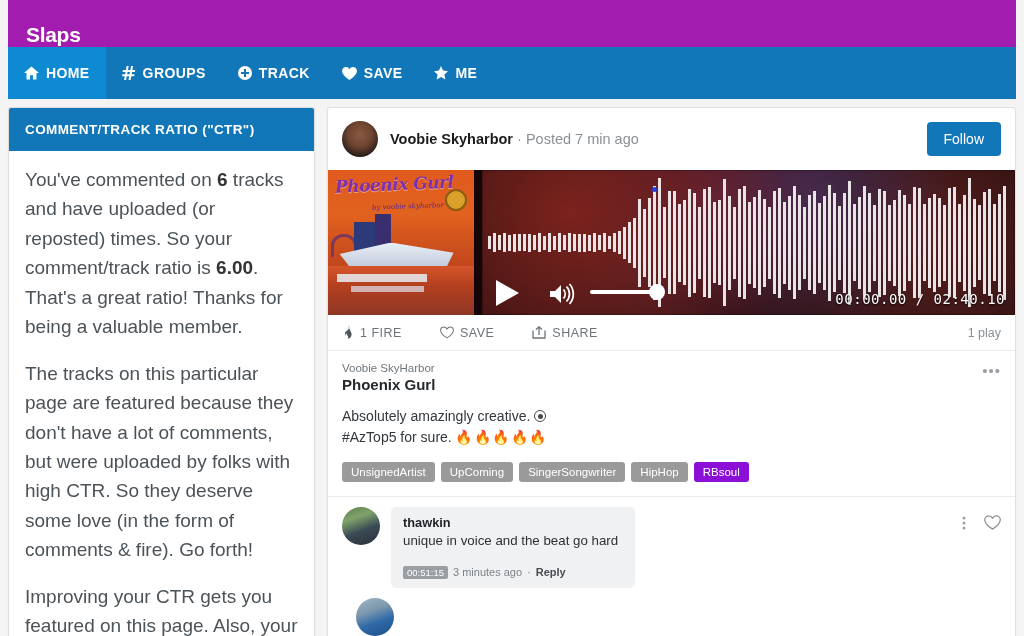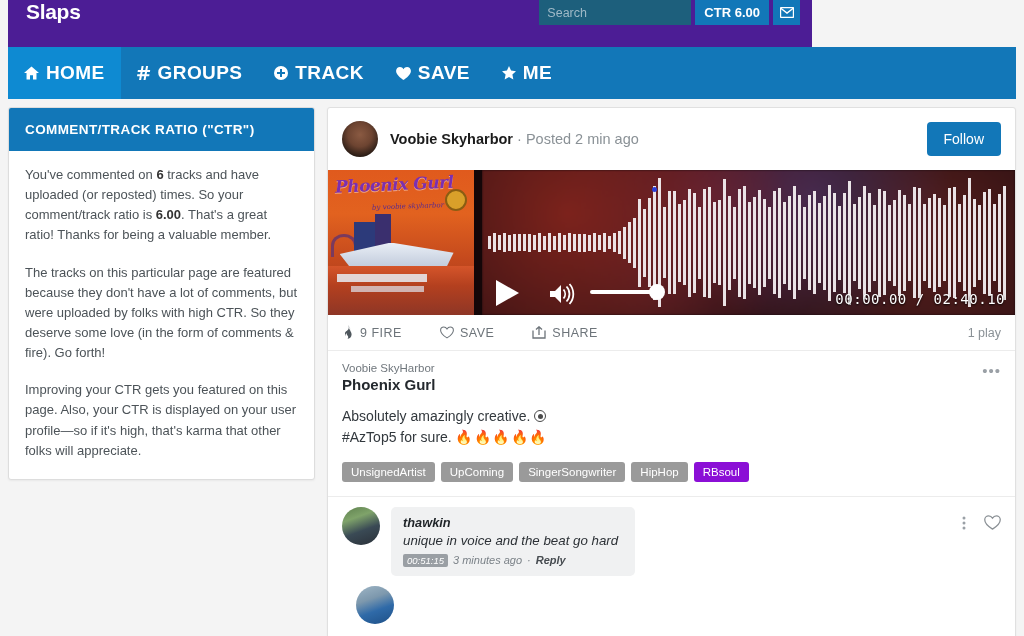--- a/index.html
+++ b/index.html
@@ -7,23 +7,23 @@
     margin: 0; padding: 0;
     width: 1024px; height: 636px;
     background: #f2f2f2;
     font-family: "Liberation Sans", sans-serif;
     overflow: hidden;
   }
   .page { width: 1024px; height: 636px; position: relative; background:#f4f4f4; }
 
   
   .topbar {
-    position:absolute; left:8px; top:0; width:804px; height:47px;
-    background:#4c1d95;
-    display:flex; align-items:flex-start;
+    position:absolute; left:8px; top:0; width:1008px; height:47px;
+    background:#a21caf;
+    display:flex; align-items:flex-end;
   }
   .brand {
     color:#fff; font-size:21px; font-weight:bold; letter-spacing:-0.3px;
     margin-left:18px;
   }
   .top-right { margin-left:auto; display:flex; align-items:center; padding-right:12px; gap:4px;}
   .search-box {
     width:152px; height:25px; background:#1d5f7c; border:0;
     color:#b9cdd8; font-size:12.5px; padding:0 8px;
     font-family:"Liberation Sans", sans-serif;
@@ -40,21 +40,21 @@
   }
   .msg-btn svg { display:block; }
 
   
   .navbar {
     position:absolute; left:8px; top:47px; width:1008px; height:52px;
     background:#1277b8; display:flex; align-items:stretch;
   }
   .nav-item {
     display:flex; align-items:center; gap:7px;
-    padding:0 16px; color:#ffffff; font-size:19px; font-weight:bold;
+    padding:0 16px; color:#ffffff; font-size:14px; font-weight:bold;
     letter-spacing:0.4px; cursor:pointer; text-decoration:none;
   }
   .nav-item.active { background:#0e8ad2; }
   .nav-item svg { display:block; fill:#fff; }
 
   
   .content { position:absolute; left:8px; top:107px; width:1008px; }
 
   
   .sidebar {
@@ -62,21 +62,21 @@
     background:#ffffff; border:1px solid #dddddd; border-radius:3px;
     box-shadow:0 1px 2px rgba(0,0,0,0.05);
     overflow:hidden;
   }
   .sidebar-head {
     background:#1277b8; color:#fff; padding:14px 16px;
     font-size:13.5px; font-weight:bold; letter-spacing:0.4px;
   }
   .sidebar-body { padding:14px 16px 18px 16px; }
   .sidebar-body p {
-    margin:0 0 17px 0; color:#4c5358; font-size:13px; line-height:1.55;
+    margin:0 0 17px 0; color:#4c5358; font-size:19px; line-height:1.55;
   }
   .sidebar-body p:last-child { margin-bottom:0; }
   .sidebar-body b { color:#333; font-weight:bold; }
 
   
   .post {
     position:absolute; left:319px; top:0; width:689px;
     background:#fff; border:1px solid #e0e0e0; border-radius:3px;
     box-shadow:0 1px 2px rgba(0,0,0,0.05); overflow:hidden;
   }
@@ -208,25 +208,25 @@
     background:#9a9a9a; color:#fff; font-size:11.5px; border-radius:3px;
     padding:4px 9px; cursor:pointer;
   }
   .tag.accent { background:#8b0fd6; }
 
   
   .comments { border-top:1px solid #ececec; padding:10px 14px 0 14px; }
   .comment { display:flex; align-items:flex-start; gap:11px; }
   .bubble {
     background:#f0f1f2; border-radius:5px; padding:8px 12px 9px 12px;
-    min-width:244px; max-width:270px;font-style:italic;
+    min-width:244px; max-width:270px;
   }
   .c-user { font-size:12.8px; font-weight:bold; color:#1f2428; }
   .c-text { font-size:13.3px; color:#2c3136; margin-top:2px; line-height:1.35; }
-  .c-meta { margin-top:4px; font-size:11px; color:#7b8288; display:flex; align-items:center; gap:5px; }
+  .c-meta { margin-top:16px; font-size:11px; color:#7b8288; display:flex; align-items:center; gap:5px; }
   .c-stamp { background:#9a9fa4; color:#fff; border-radius:2px; padding:1px 4px; font-size:9.5px; cursor:pointer;}
   .c-reply { color:#474c51; font-weight:bold; cursor:pointer; }
   .c-actions { margin-left:auto; display:flex; align-items:center; gap:18px; padding-top:8px; }
   .c-actions .kebab { color:#9aa0a6; font-size:13px; line-height:1; cursor:pointer; }
   .c-actions svg { display:block; cursor:pointer; }
 
   .composer { display:flex; align-items:center; gap:11px; padding:10px 14px 14px 14px; }
   .composer input {
     flex:1; height:37px; border:1px solid #e2e4e6; border-radius:19px;
     padding:0 16px; font-size:13.5px; color:#2c3136; outline:none;
@@ -239,32 +239,20 @@
   .avB { background:linear-gradient(160deg,#5d7f4d 0%, #7fa36a 30%, #3a4a55 60%, #2a3038 100%); }
   .avC { background:linear-gradient(160deg,#9fb6c6 0%, #7d98ad 35%, #2f6aa8 62%, #1e4f86 100%); }
 </style>
 </head>
 <body>
 
 <div class="page">
 
   <div class="topbar">
     <div class="brand">Slaps</div>
-    <div class="top-right">
-      <input class="search-box" type="text" placeholder="Search" style="">
-      <div class="ctr-btn">CTR 6.00</div>
-      <div class="msg-btn">
-        <span>
-          <svg width="14" height="11" viewBox="0 0 14 11">
-              <rect x="0.5" y="0.5" width="13" height="10" rx="1" fill="none" stroke="#fff" stroke-width="1.4"></rect>
-              <path d="M0.8 1.2 L7 6 L13.2 1.2" fill="none" stroke="#fff" stroke-width="1.4"></path>
-            </svg>
-        </span>
-      </div>
-    </div>
   </div>
 
   <div class="navbar">
     <div class="nav-item active">
       <span>
         <svg width="15" height="14" viewBox="0 0 16 14">
             <path d="M8 0 L16 7 H13.3 V14 H9.6 V9.4 H6.4 V14 H2.7 V7 H0 Z"></path>
           </svg>
       </span>
       <span>HOME</span>
@@ -314,21 +302,21 @@
         <p>Improving your CTR gets you featured on this page. Also, your CTR is displayed on your user profile—so if it's high, that's karma that other folks will appreciate.</p>
       </div>
     </div>
 
     <div class="post">
 
       <div class="post-head">
         <div class="avatar av-36 avA"></div>
         <div class="meta">
           <span class="author">Voobie Skyharbor</span>
-          <span class="posted">· Posted 2 min ago</span>
+          <span class="posted">· Posted 7 min ago</span>
         </div>
         <button class="follow-btn">Follow</button>
       </div>
 
       <div class="player">
         <div class="albumart">
           <div class="aa-sky"></div>
           <div class="aa-arch"></div>
           <div class="aa-b1"></div>
           <div class="aa-b2"></div>
@@ -465,21 +453,21 @@
         </div>
       </div>
 
       <div class="actions">
         <div class="action">
           <span>
             <svg width="12" height="15" viewBox="0 0 12 15">
                 <path d="M6.4 0 C6.4 0 7.6 2.6 6.2 4.6 C5.1 6.2 3 6.4 3 9 C3 9.9 3.3 10.7 3.8 11.3 C3.3 10.2 3.6 8.8 4.7 8.1 C4.4 9.6 5.4 10.3 5.9 11.1 C6.5 12 6.2 13.2 5.4 13.8 C7.4 13.8 9.6 12 9.6 9.4 C9.6 6.6 7.6 6.1 8.1 3.4 C7.6 4.4 6.9 4.7 6.9 4.7 C7.6 3 7.3 1.2 6.4 0 Z" fill="#4f575d"></path>
               </svg>
           </span>
-          <span>9 FIRE</span>
+          <span>1 FIRE</span>
         </div>
         <div class="action">
           <span>
             <svg width="14" height="13" viewBox="0 0 16 14">
                 <path d="M8 13.2 C8 13.2 0.7 8.7 0.7 4.4 C0.7 2.2 2.5 0.7 4.4 0.7 C5.9 0.7 7.2 1.6 8 2.9 C8.8 1.6 10.1 0.7 11.6 0.7 C13.5 0.7 15.3 2.2 15.3 4.4 C15.3 8.7 8 13.2 8 13.2 Z" fill="none" stroke="#6d747a" stroke-width="1.2"></path>
               </svg>
           </span>
           <span>SAVE</span>
         </div>
         <div class="action">

